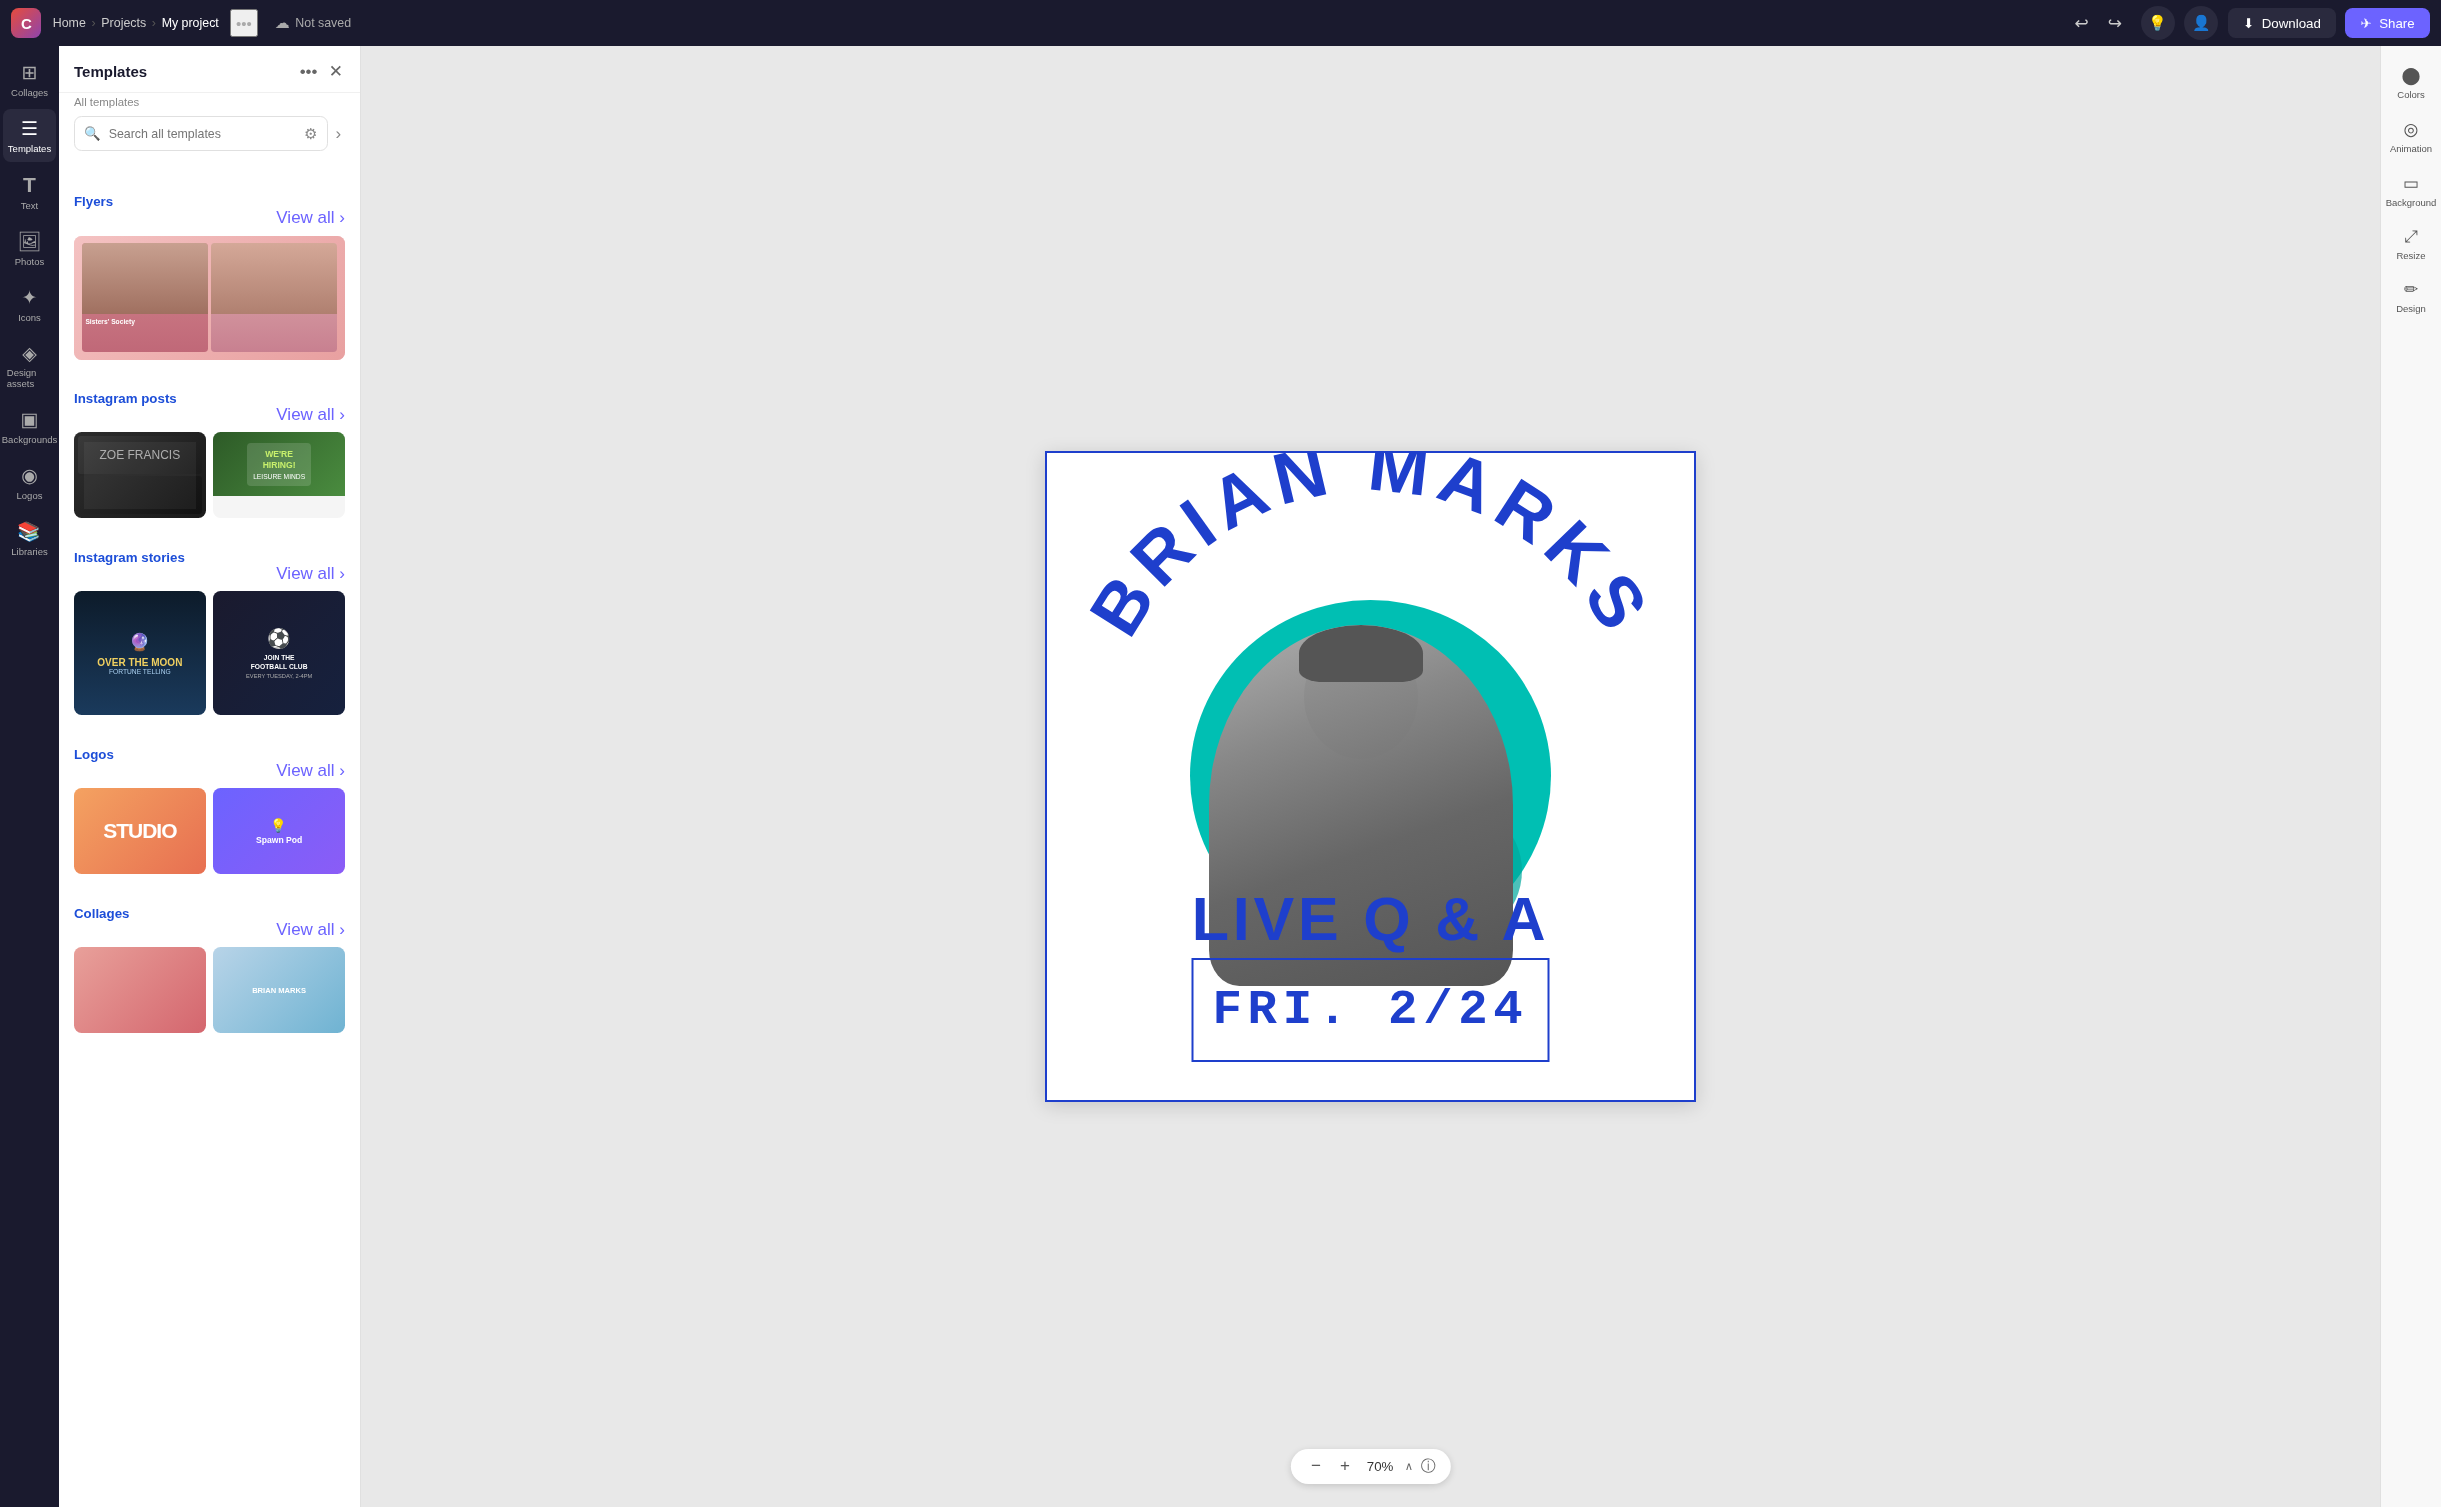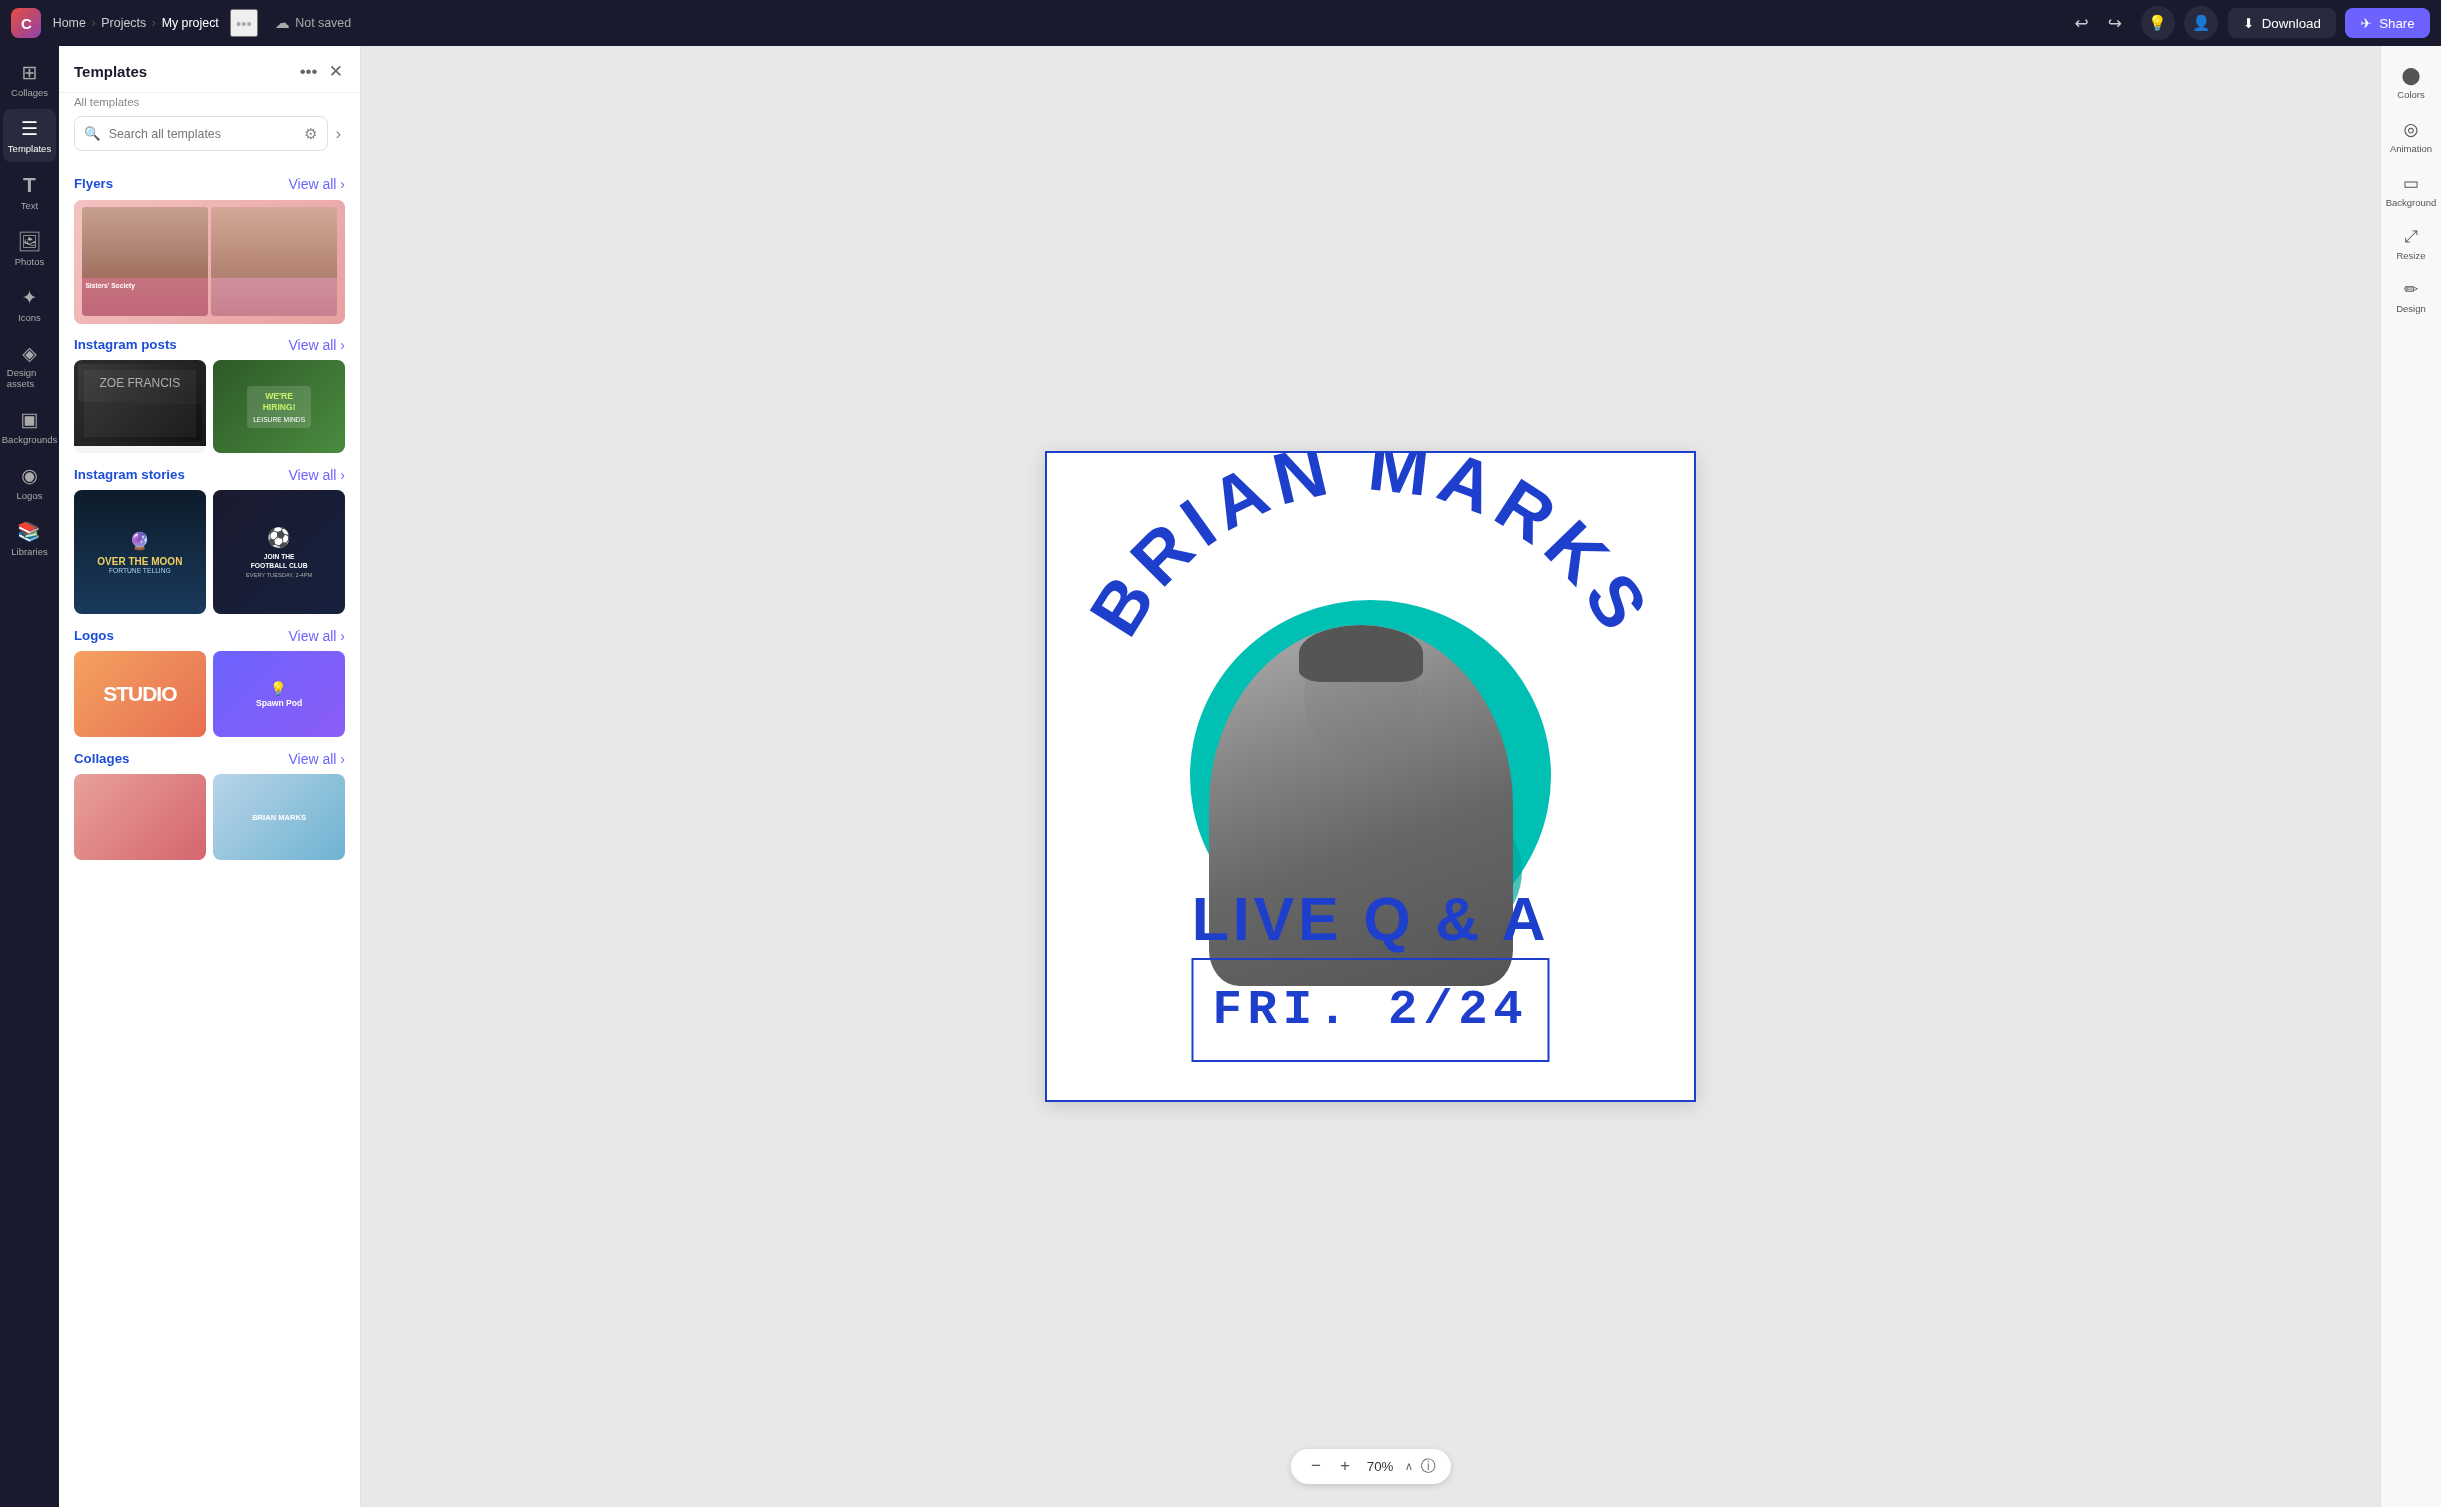--- a/index.html
+++ b/index.html
@@ -85,21 +85,21 @@
       font-size: 17px; padding: 3.8px;
     }
 
     
     .panel-content { overflow-y: auto; flex: 1; padding: 0 15px 15px; }
     .section-header {
       display: flex; justify-content: space-between; align-items: center;
       margin: 13.3px 0 7.6px;
     }
     .section-title { font-size: 13.3px; font-weight: 600; color: #1d4ed8; }
-    .view-all { font-size: 14px; color: #6c63ff; cursor: pointer; text-decoration: none; }
+    .view-all { font-size: 17px; color: #6c63ff; cursor: pointer; text-decoration: none; margin-top: 32px; }
 
     
     .template-grid-1 { display: grid; grid-template-columns: 1fr; gap: 7.6px; }
     .template-grid-2 { display: grid; grid-template-columns: 1fr 1fr; gap: 7.6px; }
 
     .template-thumb {
       border-radius: 7.6px; overflow: hidden; cursor: pointer; position: relative;
       background: #f5f5f5;
     }
 
@@ -325,21 +325,21 @@
       <div class="template-grid-2">
         <div class="template-thumb">
           <div class="ig1" style="height:86px;">
             <div style="width:100%;height:100%;display:flex;flex-direction:column;gap:1.9px;padding:3.8px;">
               <div style="height:38px;background:linear-gradient(135deg,#3a3a3a,#1a1a1a);border-radius:2.9px;display:flex;align-items:center;justify-content:center;color:#aaa;font-size:12px;">ZOE FRANCIS</div>
               <div style="height:38px;background:linear-gradient(135deg,#2a2a2a,#111);border-radius:2.9px;"></div>
             </div>
           </div>
         </div>
         <div class="template-thumb">
-          <div class="ig2" style="height:93px;">
+          <div class="ig2" style="height:64px;">
             <div style="width:100%;height:100%;display:flex;align-items:center;justify-content:center;padding:7.6px;">
               <div style="background:rgba(255,255,255,0.15);border-radius:3.8px;padding:5.7px;text-align:center;">
                 <div style="color:#c8f06c;font-size:8.6px;font-weight:bold;line-height:1.3;">WE'RE<br>HIRING!</div>
                 <div style="color:#fff;font-size:6.7px;margin-top:1.9px;">LEISURE MINDS</div>
               </div>
             </div>
           </div>
         </div>
       </div>
 

